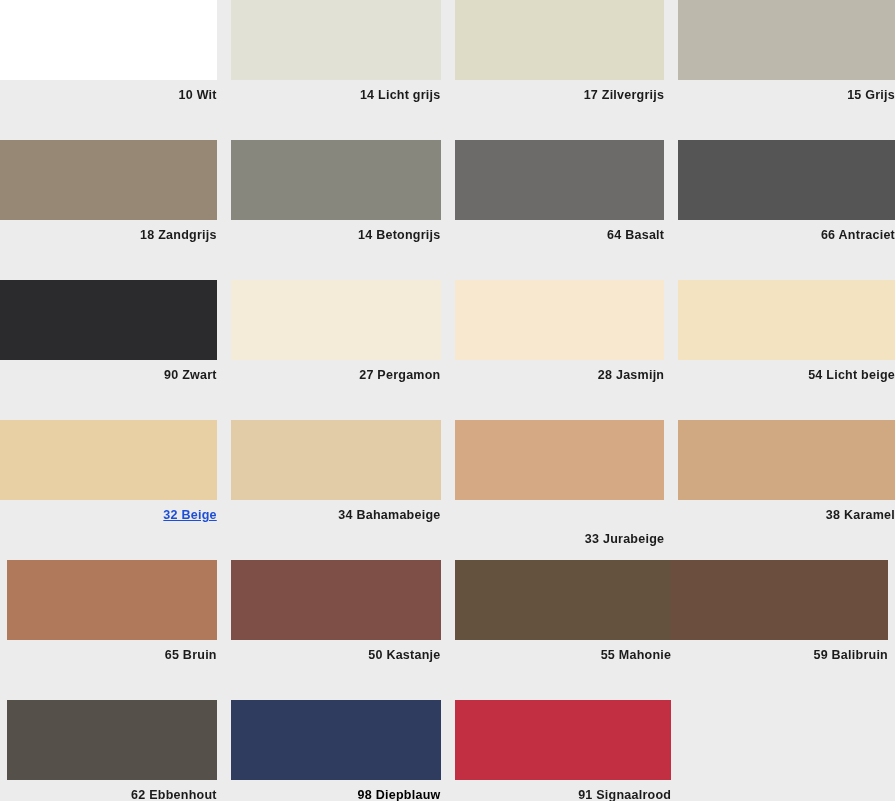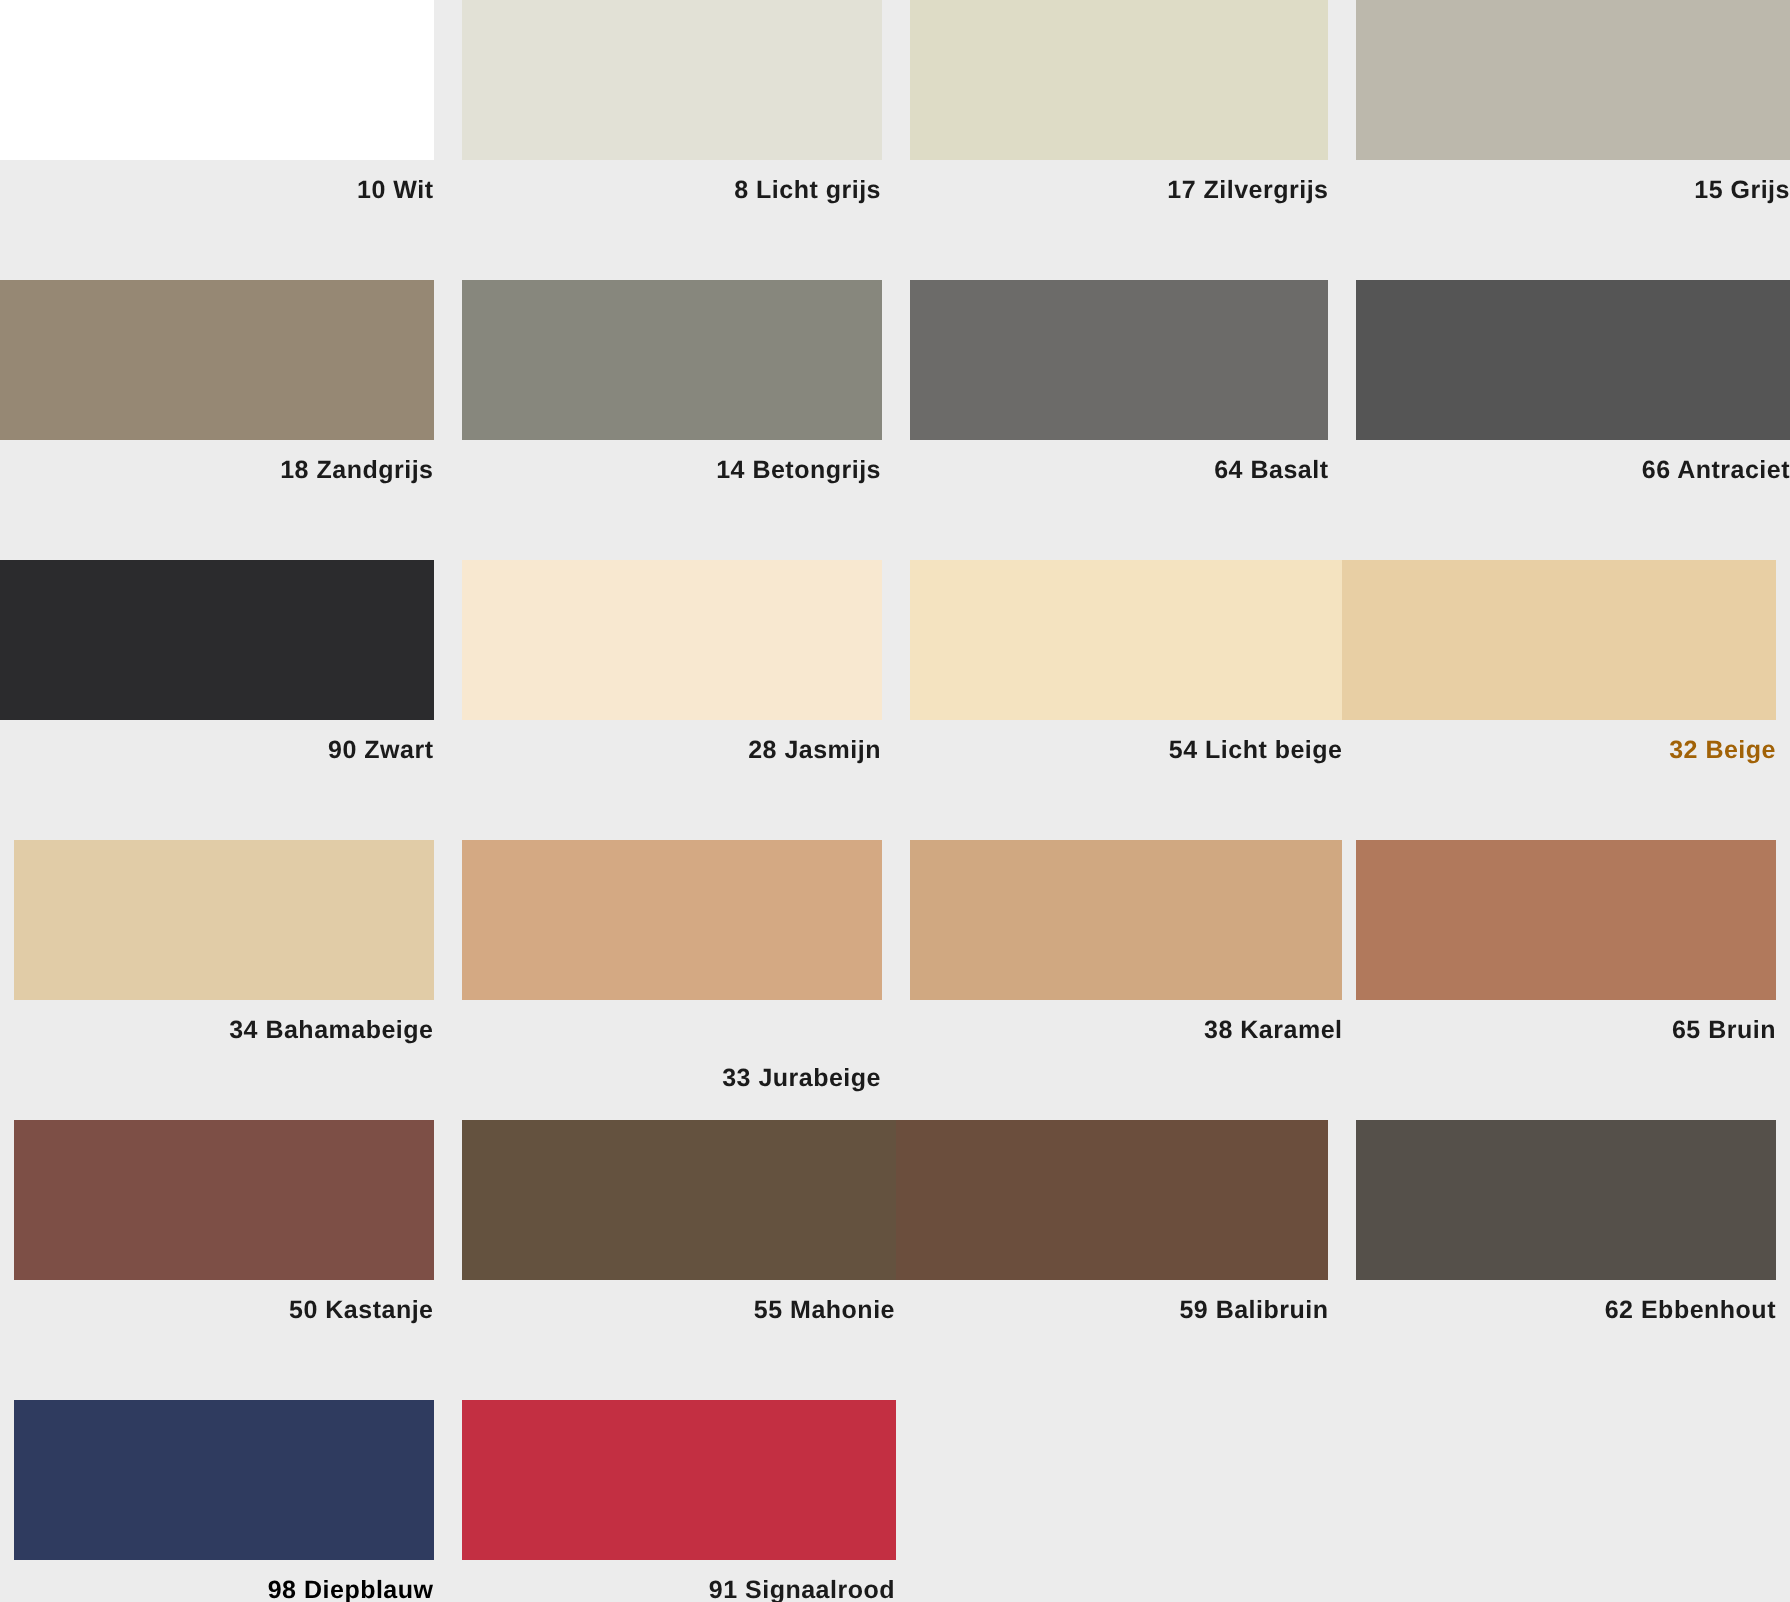--- a/index.html
+++ b/index.html
@@ -62,21 +62,21 @@
 </head>
 <body>
 
 <div id="palette-grid" style="background: rgb(236, 236, 236);">
     <div class="swatch-cell col-0">
       <div class="swatch-chip" style="background: rgb(255, 255, 255);"></div>
       <span class="swatch-label" style="color: rgb(27, 27, 27);">10 Wit</span>
     </div>
     <div class="swatch-cell col-1">
       <div class="swatch-chip" style="background: rgb(226, 225, 214);"></div>
-      <span class="swatch-label" style="color: rgb(27, 27, 27);">8 Licht grijs</span>
+      <span class="swatch-label" style="color: rgb(27, 27, 27);">14 Licht grijs</span>
     </div>
     <div class="swatch-cell col-2">
       <div class="swatch-chip" style="background: rgb(222, 220, 198);"></div>
       <span class="swatch-label" style="color: rgb(27, 27, 27);">17 Zilvergrijs</span>
     </div>
     <div class="swatch-cell col-3">
       <div class="swatch-chip" style="background: rgb(188, 184, 172);"></div>
       <span class="swatch-label" style="color: rgb(27, 27, 27);">15 Grijs</span>
     </div>
     <div class="swatch-cell col-0">
@@ -92,31 +92,35 @@
       <span class="swatch-label" style="color: rgb(27, 27, 27);">64 Basalt</span>
     </div>
     <div class="swatch-cell col-3">
       <div class="swatch-chip" style="background: rgb(85, 85, 85);"></div>
       <span class="swatch-label" style="color: rgb(27, 27, 27);">66 Antraciet</span>
     </div>
     <div class="swatch-cell col-0">
       <div class="swatch-chip" style="background: rgb(43, 43, 45);"></div>
       <span class="swatch-label" style="color: rgb(27, 27, 27);">90 Zwart</span>
     </div>
+    <div class="swatch-cell col-1">
+      <div class="swatch-chip" style="background: rgb(244, 236, 217);"></div>
+      <span class="swatch-label" style="color: rgb(27, 27, 27);">27 Pergamon</span>
+    </div>
     <div class="swatch-cell col-2">
       <div class="swatch-chip" style="background: rgb(248, 232, 208);"></div>
       <span class="swatch-label" style="color: rgb(27, 27, 27);">28 Jasmijn</span>
     </div>
     <div class="swatch-cell col-3">
       <div class="swatch-chip" style="background: rgb(244, 227, 192);"></div>
       <span class="swatch-label" style="color: rgb(27, 27, 27);">54 Licht beige</span>
     </div>
     <div class="swatch-cell col-0">
       <div class="swatch-chip" style="background: rgb(232, 207, 164);"></div>
-      <span class="swatch-label" style="color: #a16207;">32 Beige</span>
+      <span class="swatch-label" style="color: #1d4ed8; text-decoration: underline;">32 Beige</span>
     </div>
     <div class="swatch-cell col-1">
       <div class="swatch-chip" style="background: rgb(225, 204, 167);"></div>
       <span class="swatch-label" style="color: rgb(27, 27, 27);">34 Bahamabeige</span>
     </div>
     <div class="swatch-cell col-2">
       <div class="swatch-chip" style="background: rgb(212, 169, 131);"></div>
       <span class="swatch-label" style="color: rgb(27, 27, 27); margin-top: 24px;">33 Jurabeige</span>
     </div>
     <div class="swatch-cell col-3">

